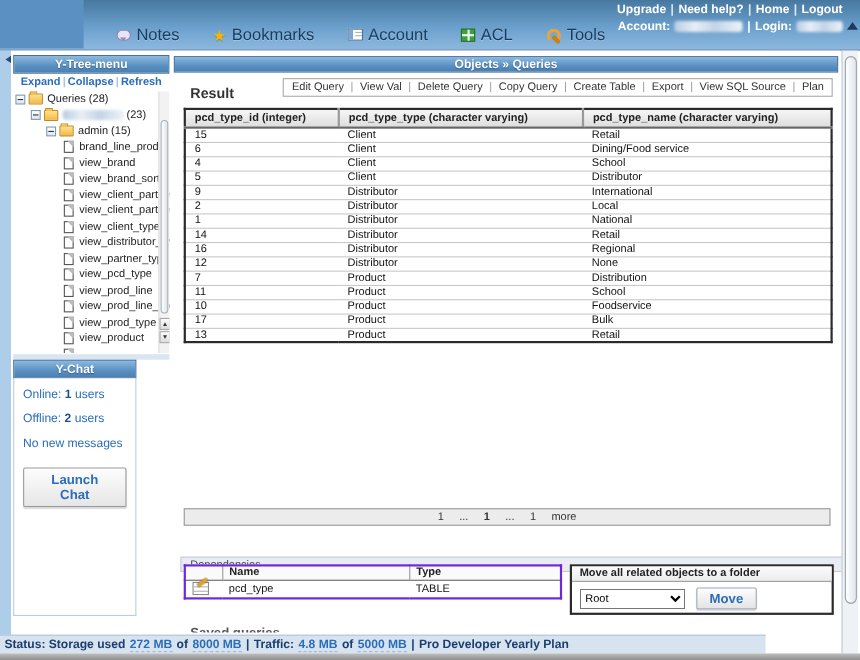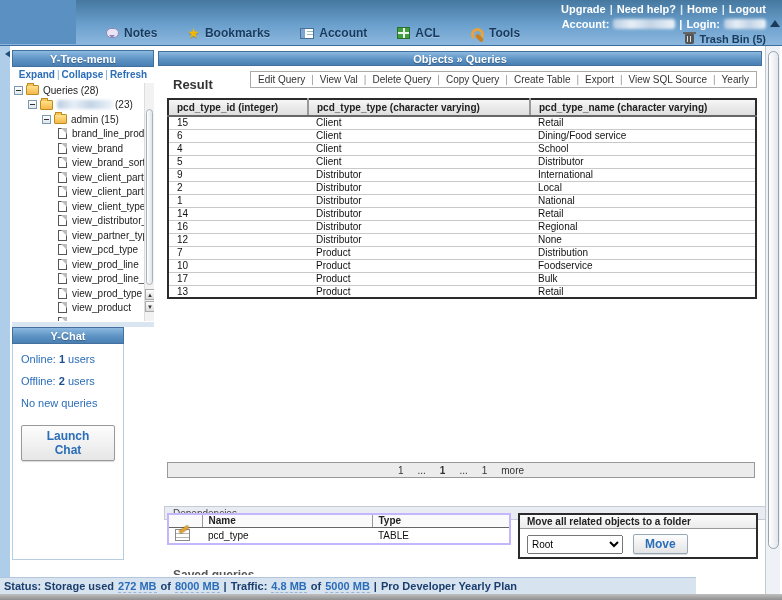--- a/index.html
+++ b/index.html
@@ -7,21 +7,21 @@
   body { font-family:"Liberation Sans", sans-serif; }
   .screen { position:relative; width:782px; height:600px; background:#fff; overflow:hidden; margin:0 auto; }
 
   
   .topbar { position:absolute; top:0; left:0; width:782px; height:46px;
             background:linear-gradient(180deg,#46789f 0%,#6ba0cd 55%,#8db8de 100%);
             border-bottom:1px solid #3c6da0; }
   .logo-block { position:absolute; top:0; left:0; width:76px; height:44px; background:#5b90c2; }
   .mainnav { position:absolute; left:106px; bottom:5px; display:flex; gap:30px; align-items:center; }
   .nav-item { display:flex; align-items:center; gap:5px; cursor:pointer; }
-  .nav-label { font-size:12px; font-weight:bold; color:#173a5e; text-shadow:0 1px 0 rgba(255,255,255,0.25); }
+  .nav-label { font-size:15px; font-weight:normal; color:#173a5e; text-shadow:0 1px 0 rgba(255,255,255,0.25); }
   .ic { display:inline-block; position:relative; }
   .ic-notes { width:13px; height:10px; background:#e9e4f5; border:1px solid #8d87b5; border-radius:5px; }
   .ic-notes::after { content:""; position:absolute; left:2px; bottom:-4px; border:3px solid transparent; border-top-color:#8d87b5; }
   .star-glyph { color:#f2b705; font-size:14px; line-height:12px; text-shadow:0 1px 1px rgba(120,80,0,.4); }
   .ic-card { width:14px; height:11px; background:#fff; border:1px solid #4a6f96; }
   .ic-card::before { content:""; position:absolute; left:0; top:0; width:4px; height:9px; background:#7da7d0; }
   .ic-card::after { content:""; position:absolute; left:6px; top:2px; width:6px; height:1px; background:#9bb; box-shadow:0 3px 0 #9bb; }
   .ic-grid { width:13px; height:12px; background:#3f9e3f; border:1px solid #2c6e2c; }
   .ic-grid::before { content:""; position:absolute; left:5px; top:0; width:2px; height:10px; background:#eaf4ea; }
   .ic-grid::after { content:""; position:absolute; left:0; top:4px; width:11px; height:2px; background:#eaf4ea; }
@@ -108,21 +108,21 @@
   .col1 { width:140px; } .col2 { width:222px; } .col3 { width:226px; }
 
   .pagination { position:absolute; top:416px; left:9px; width:588px; height:16px; background:#ececec;
                 border:1px solid #999; display:flex; justify-content:center; align-items:center; gap:14px;
                 font-size:10px; color:#333; }
   .page-current { font-weight:bold; }
   .page-item { cursor:pointer; }
 
   .dep-header { position:absolute; top:460px; left:6px; width:607px; height:14px; line-height:14px;
                 background:#e9ecf2; border:1px solid #c6ccd6; font-size:10px; color:#444; padding-left:8px; }
-  .dep-table { position:absolute; top:467px; left:9px; width:344px; border:2px solid #c4b5fd; background:#fff; }
+  .dep-table { position:absolute; top:467px; left:9px; width:344px; border:2px solid #6d28d9; background:#fff; }
   .dep-table th { height:13px; font-size:10px; font-weight:bold; color:#222; text-align:left; padding-left:6px;
                   border-bottom:1px solid #666; border-left:1px solid #999; background:#fafafa; }
   .dep-table th:first-child { border-left:none; }
   .dep-table td { height:17px; font-size:10px; color:#111; padding-left:6px; border-bottom:1px solid #ccc; }
   .depc1 { width:34px; } .depc2 { width:170px; } .depc3 { width:138px; }
   .ic-table-edit { display:inline-block; position:relative; width:15px; height:12px; background:#fff; border:1px solid #8a8a8a; vertical-align:middle; }
   .ic-table-edit::before { content:""; position:absolute; left:0; top:3px; width:13px; height:1px; background:#b5b5b5; box-shadow:0 4px 0 #b5b5b5; }
   .ic-table-edit::after { content:""; position:absolute; left:3px; top:-2px; width:10px; height:3px; background:#e0a030;
                   transform:rotate(-35deg); border-radius:1px; box-shadow:0 0 0 1px rgba(120,80,10,.35); }
 
@@ -183,24 +183,20 @@
       </nav>
     <div class="top-right">
       <div class="top-links" id="toplinks"><a class="top-link">Upgrade</a><span class="top-sep">|</span><a class="top-link">Need help?</a><span class="top-sep">|</span><a class="top-link">Home</a><span class="top-sep">|</span><a class="top-link">Logout</a></div>
       <div class="account-line">
         <span>Account:</span>
         <span class="redacted w60"></span>
         <span>|</span>
         <span>Login:</span>
         <span class="redacted w40"></span>
       </div>
-      <div class="trash-line">
-        <span class="ic ic-trash"></span>
-        <span>Trash Bin (5)</span>
-      </div>
     </div>
     <div class="win-up-arrow"></div>
   </div>
 
   <div class="left-strip">
     <div class="collapse-arrow"></div>
   </div>
 
   <div class="sidebar">
     <div class="tree-panel">
@@ -294,21 +290,21 @@
         <div class="chat-line">
           <span>Online:</span>
           <span class="chat-count">1</span>
           <span>users</span>
         </div>
         <div class="chat-line">
           <span>Offline:</span>
           <span class="chat-count">2</span>
           <span>users</span>
         </div>
-        <div class="chat-line">No new queries</div>
+        <div class="chat-line">No new messages</div>
         <button class="launch-chat">Launch Chat</button>
       </div>
     </div>
   </div>
 
   <div class="main">
     <div class="main-header">Objects » Queries</div>
     <div class="toolbar" id="toolbar">
         <a class="tool-link">Edit Query</a>
         <span class="tool-sep">|</span>
@@ -317,21 +313,21 @@
         <a class="tool-link">Delete Query</a>
         <span class="tool-sep">|</span>
         <a class="tool-link">Copy Query</a>
         <span class="tool-sep">|</span>
         <a class="tool-link">Create Table</a>
         <span class="tool-sep">|</span>
         <a class="tool-link">Export</a>
         <span class="tool-sep">|</span>
         <a class="tool-link">View SQL Source</a>
         <span class="tool-sep">|</span>
-        <a class="tool-link">Yearly</a>
+        <a class="tool-link">Plan</a>
       </div>
     <div class="result-title">Result</div>
 
     <table class="result-table">
       <colgroup>
           <col class="col1">
           <col class="col2">
           <col class="col3">
         </colgroup>
       <thead>
@@ -389,20 +385,25 @@
           </tr>
           <tr>
             <td>12</td>
             <td>Distributor</td>
             <td>None</td>
           </tr>
           <tr>
             <td>7</td>
             <td>Product</td>
             <td>Distribution</td>
+          </tr>
+          <tr>
+            <td>11</td>
+            <td>Product</td>
+            <td>School</td>
           </tr>
           <tr>
             <td>10</td>
             <td>Product</td>
             <td>Foodservice</td>
           </tr>
           <tr>
             <td>17</td>
             <td>Product</td>
             <td>Bulk</td>

